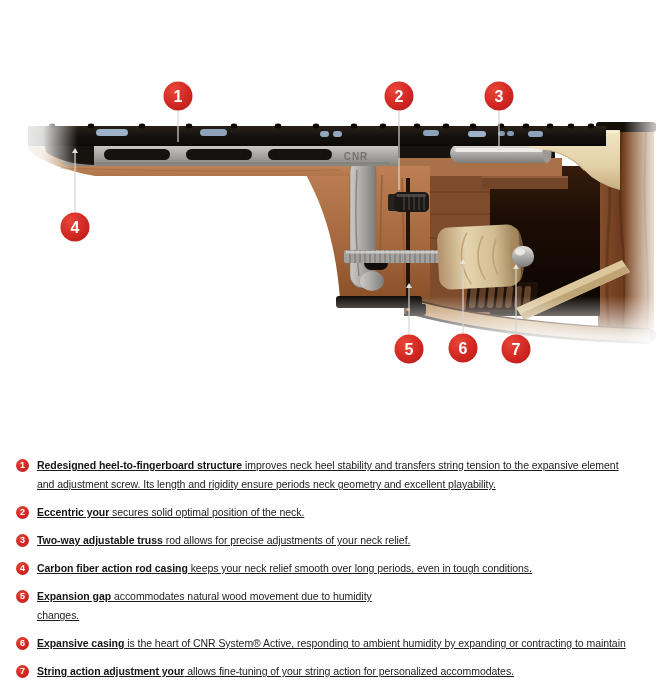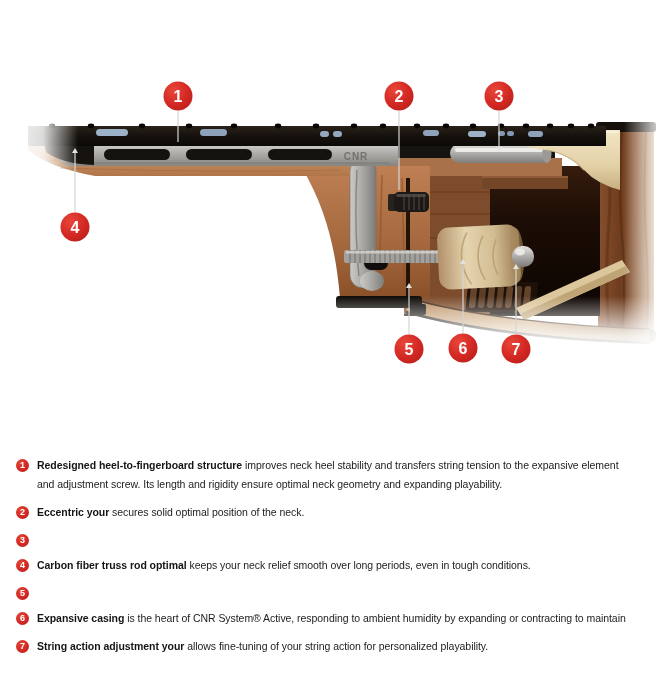--- a/index.html
+++ b/index.html
@@ -8,21 +8,21 @@
   svg{display:block;}
   svg text.callout-num{font-family:"Liberation Sans",sans-serif;font-weight:bold;fill:#fff;}
   svg text.engrave{font-family:"Liberation Sans",sans-serif;font-weight:bold;}
   
   .legend{margin-top:26px;padding:0 18px 0 16px;}
   .item{display:flex;align-items:flex-start;margin-bottom:9px;}
   .bullet{flex:none;width:13px;height:13px;margin-top:3px;margin-right:8px;border-radius:50%;
           background:radial-gradient(circle at 35% 30%, #e04534 0%, #d32823 55%, #b51d18 100%);
           color:#fff;font-size:9px;font-weight:bold;line-height:13px;text-align:center;}
   .txt{font-size:10.5px;line-height:19px;color:#1d1c1a;letter-spacing:-0.05px;}
-  .l1,.l2{white-space:nowrap;}
+  .l1,.l2{white-space:nowrap;text-decoration:underline;}
   .l2:empty{display:none;}
   .txt b{font-weight:bold;color:#161514;}
 </style>
 </head>
 <body>
 
 <div class="stage">
 
   <svg width="672" height="430" viewBox="0 0 672 430">
     <defs>
@@ -302,57 +302,65 @@
       <text class="callout-num" x="516" y="355" text-anchor="middle" font-size="16">7</text>
     </g>
   </svg>
 
   <div class="legend">
 
     <div class="item">
       <span class="bullet">1</span>
       <div class="txt">
         <div class="l1"><b>Redesigned heel-to-fingerboard structure</b><span> improves neck heel stability and transfers string tension to the expansive element</span></div>
-        <div class="l2">and adjustment screw. Its length and rigidity ensure optimal neck geometry and expanding playability.</div>
+        <div class="l2">and adjustment screw. Its length and rigidity ensure periods neck geometry and excellent playability.</div>
       </div>
     </div>
 
     <div class="item">
       <span class="bullet">2</span>
       <div class="txt">
         <div class="l1"><b>Eccentric your</b><span> secures solid optimal position of the neck.</span></div>
 
       </div>
     </div>
 
     <div class="item">
       <span class="bullet">3</span>
+      <div class="txt">
+        <div class="l1"><b>Two-way adjustable truss</b><span> rod allows for precise adjustments of your neck relief.</span></div>
+
+      </div>
     </div>
 
     <div class="item">
       <span class="bullet">4</span>
       <div class="txt">
-        <div class="l1"><b>Carbon fiber truss rod optimal</b><span> keeps your neck relief smooth over long periods, even in tough conditions.</span></div>
+        <div class="l1"><b>Carbon fiber action rod casing</b><span> keeps your neck relief smooth over long periods, even in tough conditions.</span></div>
 
       </div>
     </div>
 
     <div class="item">
       <span class="bullet">5</span>
+      <div class="txt">
+        <div class="l1"><b>Expansion gap</b><span> accommodates natural wood movement due to humidity</span></div>
+        <div class="l2">changes.</div>
+      </div>
     </div>
 
     <div class="item">
       <span class="bullet">6</span>
       <div class="txt">
         <div class="l1"><b>Expansive casing</b><span> is the heart of CNR System® Active, responding to ambient humidity by expanding or contracting to maintain</span></div>
       </div>
     </div>
 
     <div class="item">
       <span class="bullet">7</span>
       <div class="txt">
-        <div class="l1"><b>String action adjustment your</b><span> allows fine-tuning of your string action for personalized playability.</span></div>
+        <div class="l1"><b>String action adjustment your</b><span> allows fine-tuning of your string action for personalized accommodates.</span></div>
 
       </div>
     </div>
 
   </div>
 </div>
 
 </body></html>

